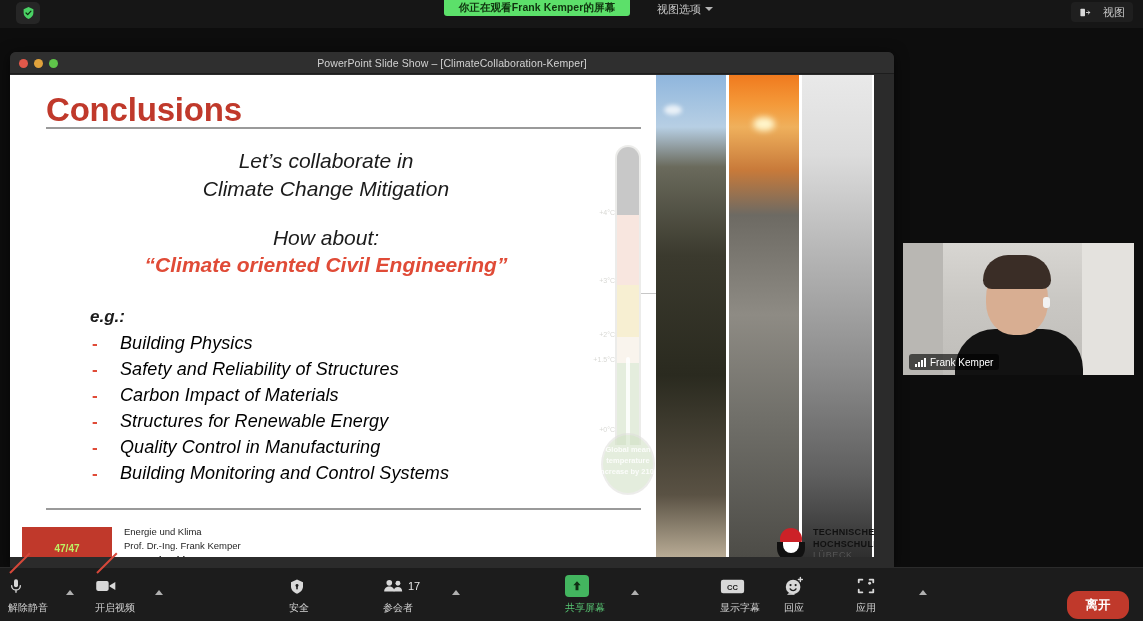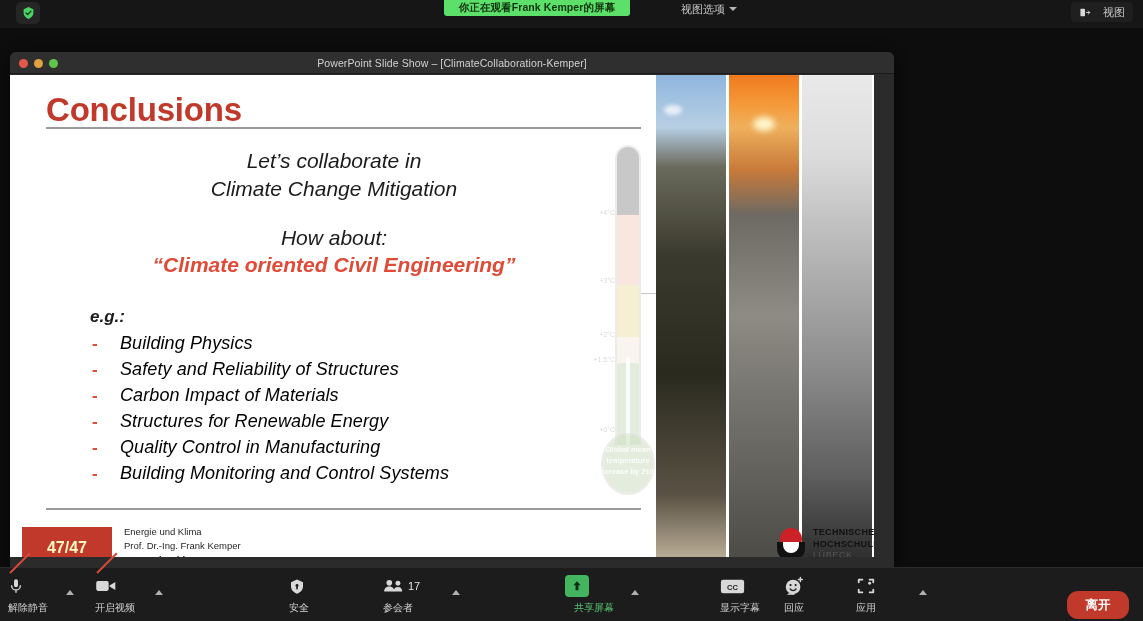--- a/index.html
+++ b/index.html
@@ -23,21 +23,21 @@
   }
   .share-banner {
     position: absolute; left: 444px; top: 0px; width: 186px; height: 16px;
     background: #5ce06a; color: #10330f;
     font-size: 10.5px; font-weight: bold;
     display: flex; align-items: center; justify-content: center;
     letter-spacing: 0.1px; border-radius: 0 0 3px 3px;
     white-space: nowrap; overflow: hidden;
   }
   .view-options {
-    position: absolute; left: 676px; top: 0px; height: 18px;
+    position: absolute; left: 652px; top: 0px; height: 18px;
     display: flex; align-items: center; gap: 4px;
     color: #c9c9c9; font-size: 11px; padding: 0 5px;
   }
   .view-btn {
     position: absolute; right: 10px; top: 2px; height: 20px;
     display: flex; align-items: center; gap: 12px;
     color: #c9c9c9; font-size: 11px; padding: 0 8px;
     background: #1f1f1f; border-radius: 4px;
   }
   .chev-d { width: 0; height: 0; border-left: 4px solid transparent;
@@ -68,21 +68,21 @@
   .slide-title {
     position: absolute; left: 36px; top: 16px;
     color: #c0392b; font-size: 33px; font-weight: bold;
     letter-spacing: -0.2px;
   }
   .title-rule {
     position: absolute; left: 36px; top: 52px; width: 595px; height: 2px;
     background: #9a9a9a;
   }
 
-  .body-center { position: absolute; left: 44px; top: 72px; width: 560px; text-align: center; }
+  .body-center { position: absolute; left: 36px; top: 72px; width: 560px; text-align: center; }
   .ln1 { font-size: 21px; font-style: italic; color: #1b1b1b; line-height: 1.35; }
   .gap { height: 22px; }
   .ln-how { font-size: 21px; font-style: italic; color: #1b1b1b; }
   .ln-quote { font-size: 21px; font-style: italic; font-weight: bold; color: #e04b37; margin-top: 3px; }
 
   .eg { position: absolute; left: 80px; top: 232px; font-size: 17px; font-style: italic; font-weight: bold; color: #1b1b1b; }
   .bullets { position: absolute; left: 82px; top: 258px; width: 500px; }
   .bullet { display: flex; align-items: baseline; height: 26px; }
   .bullet .dash { color: #e04b37; font-size: 17px; width: 28px; font-weight: bold; }
   .bullet .btxt { font-size: 18px; font-style: italic; color: #000000; letter-spacing: 0.1px; }
@@ -135,21 +135,21 @@
   .p2:after { content:""; position:absolute; left:24px; top:42px; width:22px; height:14px;
       background: #fff6cc; border-radius: 50%; filter: blur(3px); }
   .p3 { background:
       linear-gradient(to bottom, #e9e9e9 0px, #dcdcdc 80px, #b5b5b5 180px,
                       #8d8d8d 290px, #5f5f5f 400px, #2f2f2f 482px); }
 
   
   .foot-rule { position: absolute; left: 36px; top: 433px; width: 595px; height: 2px; background: #9a9a9a; }
   .page-box {
     position: absolute; left: 12px; top: 452px; width: 90px; height: 42px;
-    background: #c0392b; color: #fef9c3; font-size: 16px; font-weight: bold;
+    background: #c0392b; color: #bef264; font-size: 10px; font-weight: bold;
     display: flex; align-items: center; justify-content: center;
   }
   .foot-txt { position: absolute; left: 114px; top: 450px; font-size: 9.5px; color: #1f1f1f; line-height: 1.45; }
   .foot-txt .b { font-weight: bold; }
   .logo { position: absolute; left: 766px; top: 452px; display: flex; align-items: center; gap: 7px; }
   .logo-mark { position: relative; width: 30px; height: 34px; }
   .logo-mark .circ { position: absolute; left: 4px; top: 0; width: 22px; height: 22px; border-radius: 50%; background: #cc2127; }
   .logo-mark .cup { position: absolute; left: 1px; top: 14px; width: 28px; height: 20px;
       background: #111; border-radius: 0 0 14px 14px; }
   .logo-mark .cupin { position: absolute; left: 7px; top: 14px; width: 16px; height: 11px;
@@ -201,21 +201,21 @@
   .slashed:after {
     content: ""; position: absolute; left: 2px; top: -2px; width: 28px; height: 2px;
     background: #d6483a; transform: rotate(-45deg); transform-origin: left center;
   }
   .count-badge { color: #e6e6e6; font-size: 11px; margin-left: 3px; }
   .leave-btn {
     position: absolute; right: 14px; top: 11px; width: 62px; height: 28px;
     background: #c0392b; color: #fff; font-size: 12.5px; font-weight: bold;
     display: flex; align-items: center; justify-content: center; border-radius: 11px; margin-top: 12px;
   }
-  .share-green .tb-label { color: #56c271; margin-left: 9px; }
+  .share-green .tb-label { color: #56c271; }
   .share-sq {
     width: 24px; height: 22px; background: #43b55f; border-radius: 4px;
     display: flex; align-items: center; justify-content: center;
   }
 </style>
 </head>
 <body>
 
 <div id="root">
 
@@ -329,20 +329,39 @@
           <span class="cupin"></span>
       </div>
       <div class="logo-txt">
         <div>TECHNISCHE</div>
         <div>HOCHSCHULE</div>
         <div class="sub">LÜBECK</div>
       </div>
     </div>
   </div>
 
+  <div class="vidtile">
+    <div class="vidface">
+      <span class="wallL"></span>
+        <span class="wallR"></span>
+      <span class="torso"></span>
+        <span class="head"></span>
+        <span class="hair"></span>
+        <span class="ear"></span>
+    </div>
+    <div class="vidlabel">
+      <span class="bars">
+        <i style="height:3px"></i>
+          <i style="height:5px"></i>
+          <i style="height:7px"></i>
+          <i style="height:9px"></i>
+      </span>
+      <span>Frank Kemper</span>
+    </div>
+  </div>
 
   <div class="toolbar">
 
     <div class="tb-item" style="left:8px">
       <div class="tb-icon slashed">
         <svg width="16" height="20" viewBox="0 0 24 24">
           <rect x="9" y="2" width="6" height="12" rx="3" fill="#d8d8d8"></rect>
           <path d="M5.5 11.5 A6.5 6.5 0 0 0 18.5 11.5 M12 18 V21.5" stroke="#d8d8d8" stroke-width="2" fill="none" stroke-linecap="round"></path>
         </svg>
       </div>

